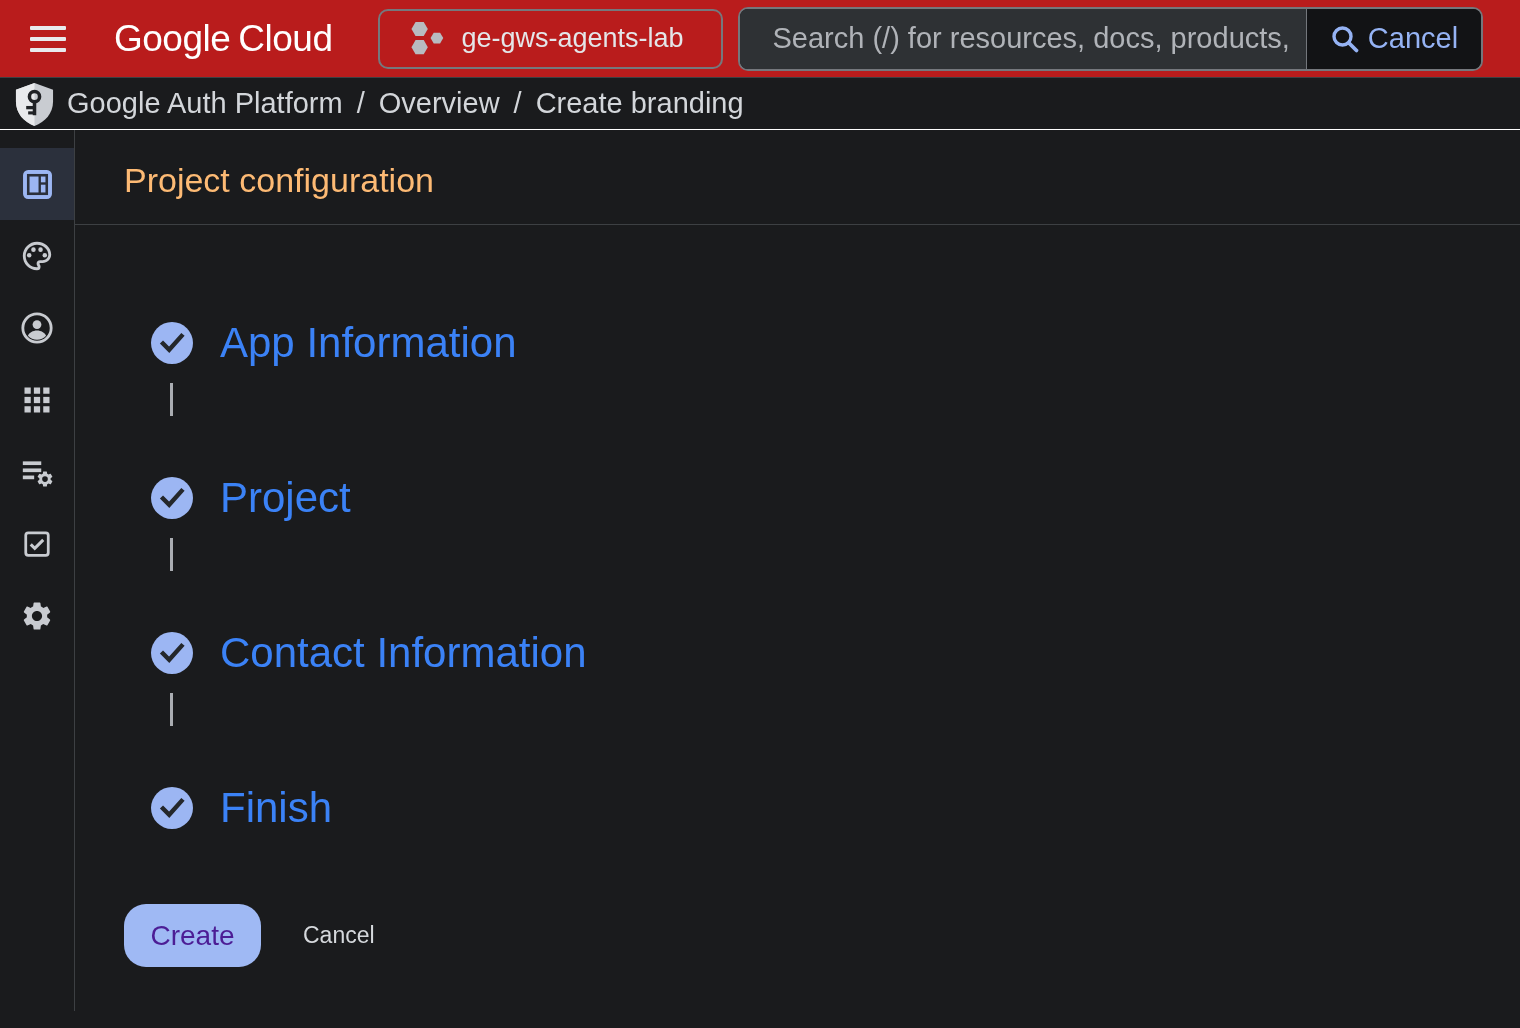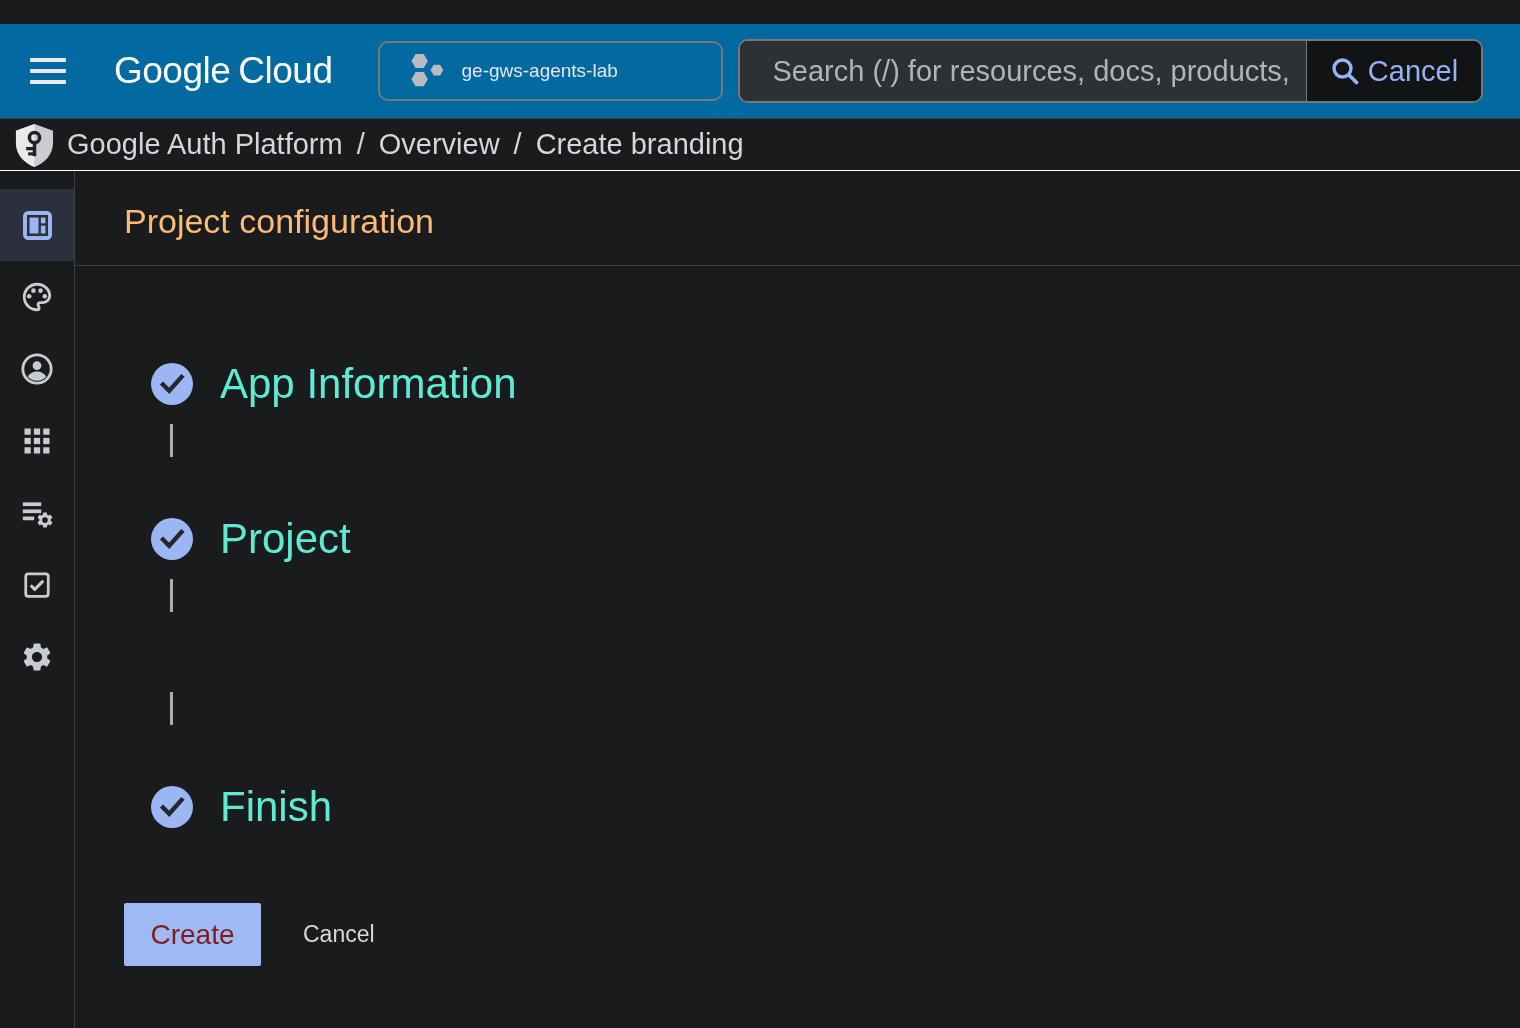--- a/index.html
+++ b/index.html
@@ -5,36 +5,36 @@
   * { margin:0; padding:0; box-sizing:border-box; }
   html,body { width:1520px; height:1028px; overflow:hidden; }
   body {
     background:#1a1b1d;
     font-family:"Liberation Sans","DejaVu Sans",sans-serif;
     color:#e8eaed;
   }
 
   
   .topbar {
-    height:95px; display:flex; align-items:center;
-    background:#0369a1; border-bottom:1px solid #3d4043;margin-top:24px;
+    height:78px; display:flex; align-items:center;
+    background:#b91c1c; border-bottom:1px solid #3d4043;
   }
   .hamburger { width:36px; margin-left:30px; cursor:pointer; }
   .hamburger div { height:4px; background:#e8eaed; border-radius:1px; margin:7px 0; }
   .logo { margin-left:48px; font-size:37px; letter-spacing:-0.5px; white-space:nowrap; color:#ffffff; }
   .logo .g { font-weight:500; }
   .logo .c { font-weight:400; margin-left:8px; }
 
   .project-selector {
     margin-left:45px; width:345px; height:60px;
     border:2px solid #75787d; border-radius:10px;
     display:flex; align-items:center; padding-left:26px; cursor:pointer;
   }
   .project-selector .hexes { width:40px; height:44px; flex:0 0 auto; }
-  .project-selector .ptext { margin-left:16px; font-size:19px; color:#e4e6e9; white-space:nowrap; }
+  .project-selector .ptext { margin-left:16px; font-size:27px; color:#e4e6e9; white-space:nowrap; }
 
   .searchbox {
     margin-left:15px; width:745px; height:64px;
     border:2px solid #74777c; border-radius:10px;
     display:flex; overflow:hidden; background:#121315;
   }
   .searchbox input {
     flex:1; min-width:0; background:#2e3134; border:none; outline:none;
     font-family:inherit; font-size:29px; color:#e8eaed; padding:0 10px 0 33px;
   }
@@ -75,29 +75,29 @@
   }
   .page-title { font-size:34px; color:#fdba74; font-weight:400; }
 
   
   .stepper { padding:97px 0 0 76px; }
   .step-row { display:flex; align-items:center; height:42px; cursor:pointer; }
   .step-circle {
     width:42px; height:42px; border-radius:50%; background:#9cb6f3;
     display:flex; align-items:center; justify-content:center; flex:0 0 auto;
   }
-  .step-label { margin-left:27px; font-size:42px; color:#5eead4; font-weight:400; white-space:nowrap; }
+  .step-label { margin-left:27px; font-size:42px; color:#3b82f6; font-weight:400; white-space:nowrap; }
   .connector { height:94px; }
   .connector .line { width:3px; height:33px; background:#aaadb2; margin:19px 0 0 19px; }
 
   
   .actions { margin:75px 0 0 49px; display:flex; align-items:center; }
   .create-btn {
-    width:137px; height:63px; border:none; border-radius:2px;
-    background:#9fb9f4; color:#7f1d1d; font-size:28px; font-family:inherit;
+    width:137px; height:63px; border:none; border-radius:22px;
+    background:#9fb9f4; color:#4c1d95; font-size:28px; font-family:inherit;
     cursor:pointer; font-weight:400;
   }
   .cancel-btn {
     margin-left:42px; background:none; border:none; font-family:inherit;
     font-size:23px; color:#d5d8dc; cursor:pointer;
   }
 </style>
 </head>
 <body>
 
@@ -248,20 +248,28 @@
           <svg width="42" height="42" viewBox="0 0 42 42">
               <path d="M12 21.5l6.2 6.3L30.5 14" fill="none" stroke="#24272b" stroke-width="4.4" stroke-linecap="square"></path>
             </svg>
         </span>
         <span class="step-label">Project</span>
       </div>
       <div class="connector">
           <div class="line"></div>
         </div>
 
+      <div class="step-row">
+        <span class="step-circle">
+          <svg width="42" height="42" viewBox="0 0 42 42">
+              <path d="M12 21.5l6.2 6.3L30.5 14" fill="none" stroke="#24272b" stroke-width="4.4" stroke-linecap="square"></path>
+            </svg>
+        </span>
+        <span class="step-label">Contact Information</span>
+      </div>
       <div class="connector">
           <div class="line"></div>
         </div>
 
       <div class="step-row">
         <span class="step-circle">
           <svg width="42" height="42" viewBox="0 0 42 42">
               <path d="M12 21.5l6.2 6.3L30.5 14" fill="none" stroke="#24272b" stroke-width="4.4" stroke-linecap="square"></path>
             </svg>
         </span>

